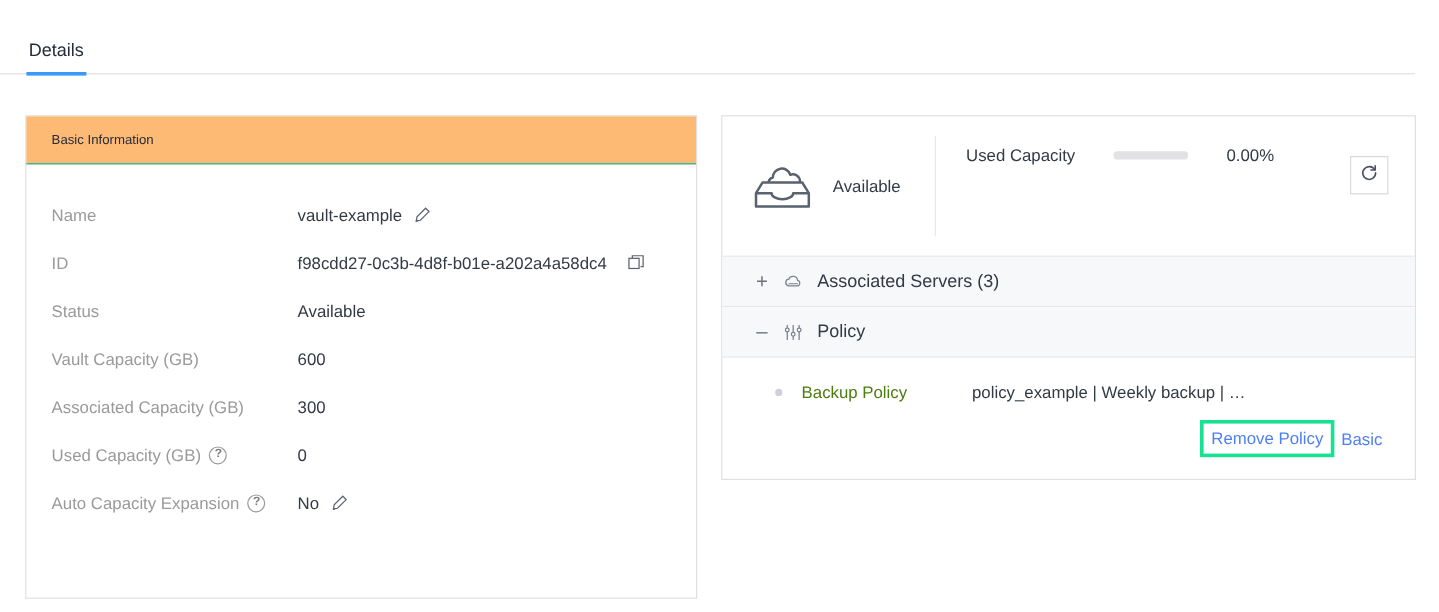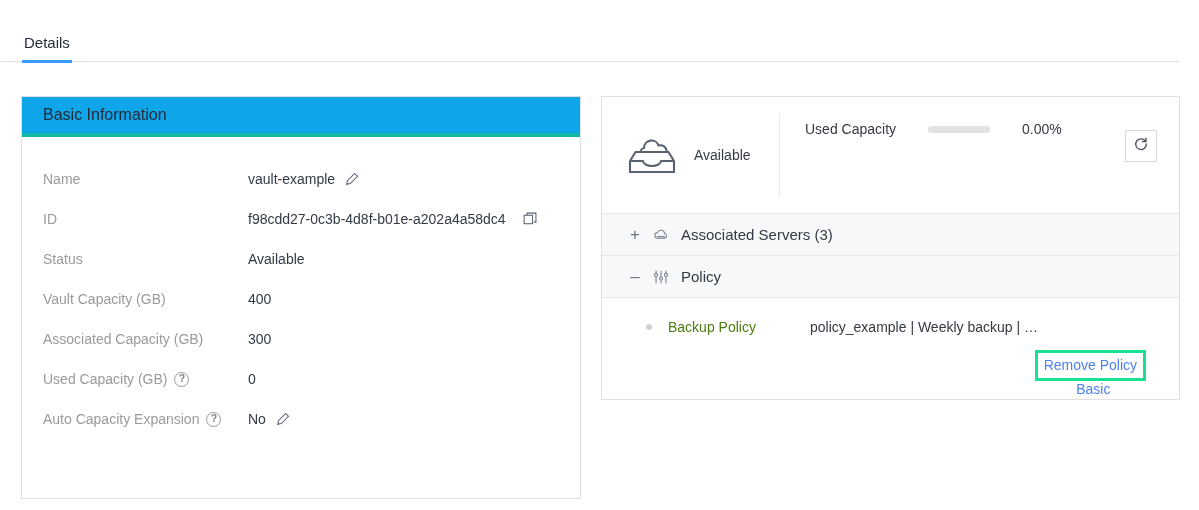--- a/index.html
+++ b/index.html
@@ -32,23 +32,23 @@
   .tab-details { left: 22px; }
   .tab-servers { left: 112px; }
 
   
   .left-panel {
     position: absolute; left: 21px; top: 96px;
     width: 560px; height: 403px;
     border: 1px solid #e0e0e0; background: #fff;
   }
   .panel-head {
-    height: 40px; background: #0ea5e9; border-bottom: 4px solid #14b8a6;
+    height: 40px; background: #fdba74; border-bottom: 1px solid #14b8a6;
     display: flex; align-items: center; padding-left: 21px;
-    font-size: 16px; color: #252b3a;
+    font-size: 11px; color: #252b3a;
   }
   .info-list { padding: 22px 0 0 0; }
   .info-row {
     display: flex; align-items: center;
     height: 40px; padding-left: 21px;
   }
   .info-label {
     width: 205px; flex: 0 0 205px;
     font-size: 14px; color: #9a9a9a;
     display: flex; align-items: center; gap: 7px;
@@ -121,21 +121,21 @@
     width: 6px; height: 6px; border-radius: 50%; background: #cdd0d6;
     flex: 0 0 6px; margin-right: 16px;
   }
   .policy-name { font-size: 14px; color: #4d7c0f; width: 142px; flex: 0 0 142px; }
   .policy-detail {
     font-size: 14px; color: #333a45; max-width: 236px;
     overflow: hidden; text-overflow: ellipsis; white-space: nowrap;
   }
   .policy-actions {
     position: absolute; right: 27px; top: 52px;
-    display: flex; align-items: center; gap: 0; flex-direction: column;
+    display: flex; align-items: center; gap: 0;
   }
   .link { font-size: 14px; color: #4d7ff5; cursor: pointer; text-decoration: none; }
   .highlight-box {
     border: 3px solid #17e193;
     padding: 4px 6px 5px 6px;
     margin-right: 6px;
     display: inline-flex; align-items: center;
   }
 </style>
 </head>
@@ -193,21 +193,21 @@
         <div class="info-value">
           <span>Available</span>
         </div>
       </div>
 
       <div class="info-row">
         <div class="info-label">
           <span>Vault Capacity (GB)</span>
         </div>
         <div class="info-value">
-          <span>400</span>
+          <span>600</span>
         </div>
       </div>
 
       <div class="info-row">
         <div class="info-label">
           <span>Associated Capacity (GB)</span>
         </div>
         <div class="info-value">
           <span>300</span>
         </div>

